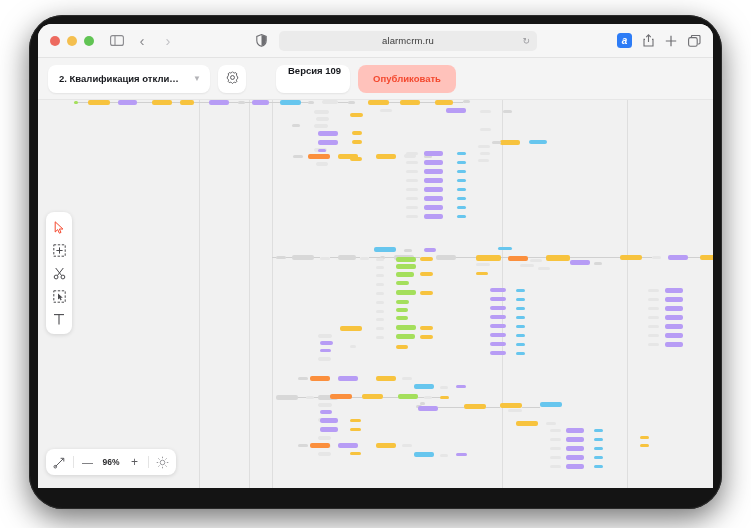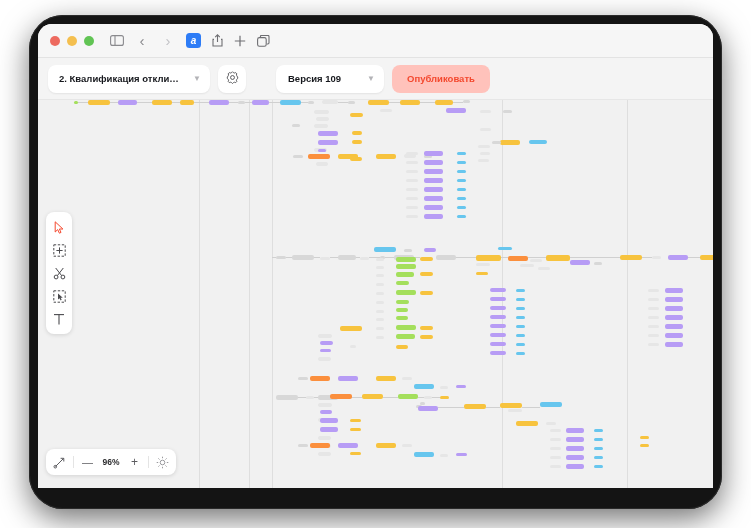--- a/index.html
+++ b/index.html
@@ -147,20 +147,32 @@
 
       <span class="chrome-icon" style="margin-left:6px;">
         <svg width="14" height="11" viewBox="0 0 14 11">
             <rect x="0.6" y="0.6" width="12.8" height="9.8" rx="2" fill="none" stroke="#8a8a8e" stroke-width="1.1"></rect>
             <line x1="5" y1="0.8" x2="5" y2="10.2" stroke="#8a8a8e" stroke-width="1.1"></line>
           </svg>
       </span>
       <span class="chrome-icon nav">‹</span>
       <span class="chrome-icon nav dim">›</span>
 
+      <div class="addr-wrap">
+        <span class="chrome-icon" style="margin-right:4px;">
+          <svg width="11" height="13" viewBox="0 0 11 13">
+              <path d="M5.5 0.6 L10.2 2.4 V6.4 C10.2 9.3 8.2 11.4 5.5 12.3 C2.8 11.4 0.8 9.3 0.8 6.4 V2.4 Z" fill="none" stroke="#6e6e72" stroke-width="1.1"></path>
+              <path d="M5.5 0.9 L9.9 2.6 V6.4 C9.9 9.1 8.0 11.1 5.5 12.0 Z" fill="#6e6e72"></path>
+            </svg>
+        </span>
+        <div class="addrbar">
+          <span class="url">alarmcrm.ru</span>
+          <span class="reload">↻</span>
+        </div>
+      </div>
 
       <div class="chrome-right">
         <span class="badge-a">a</span>
         <span class="chrome-icon">
           <svg width="11" height="13" viewBox="0 0 11 13">
               <path d="M5.5 1 V8" stroke="#6e6e72" stroke-width="1.1" fill="none"></path>
               <path d="M3.2 3.2 L5.5 0.9 L7.8 3.2" stroke="#6e6e72" stroke-width="1.1" fill="none"></path>
               <path d="M2 5.4 H1 V12 H10 V5.4 H9" stroke="#6e6e72" stroke-width="1.1" fill="none"></path>
             </svg>
         </span>
@@ -188,21 +200,21 @@
 
       <div class="pill sq">
         <span>
           <svg width="13" height="13" viewBox="0 0 16 16">
             <circle cx="8" cy="8" r="2.4" fill="none" stroke="#4a4a4e" stroke-width="1.1"></circle>
             <path d="M8 0.9 L9.1 2.0 A6 6 0 0 1 10.4 2.5 L11.9 2.0 L13.3 3.4 L12.8 4.9 A6 6 0 0 1 13.3 6.2 L14.4 7.3 V9.0 L13.3 10.1 A6 6 0 0 1 12.8 11.4 L13.3 12.9 L11.9 14.3 L10.4 13.8 A6 6 0 0 1 9.1 14.3 L8 15.4 L6.9 14.3 A6 6 0 0 1 5.6 13.8 L4.1 14.3 L2.7 12.9 L3.2 11.4 A6 6 0 0 1 2.7 10.1 L1.6 9.0 V7.3 L2.7 6.2 A6 6 0 0 1 3.2 4.9 L2.7 3.4 L4.1 2.0 L5.6 2.5 A6 6 0 0 1 6.9 2.0 Z" fill="none" stroke="#4a4a4e" stroke-width="1.1" stroke-linejoin="round"></path>
           </svg>
         </span>
       </div>
 
-      <div class="pill version" style="margin-left:22px;">
+      <div class="pill version" style="margin-left:22px;flex-direction:column;">
         <span class="vtext">Версия 109</span>
         <span class="chev">▼</span>
       </div>
 
       <button class="publish">Опубликовать</button>
     </div>
 
     <div class="canvas" id="canvas">
 
       <div class="tools">

